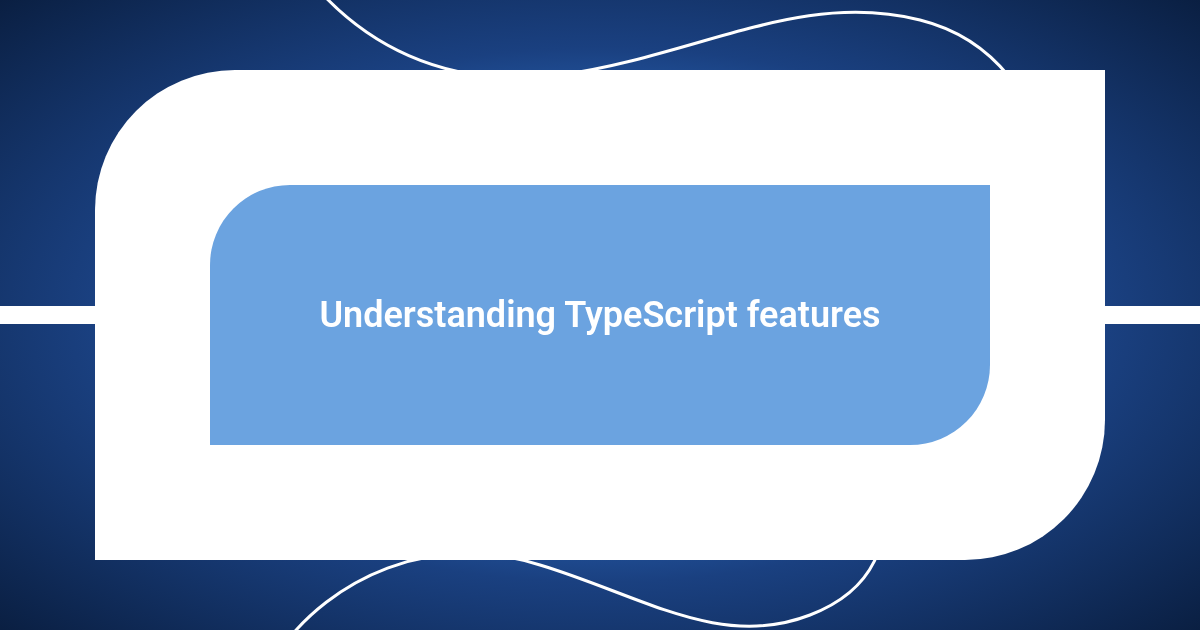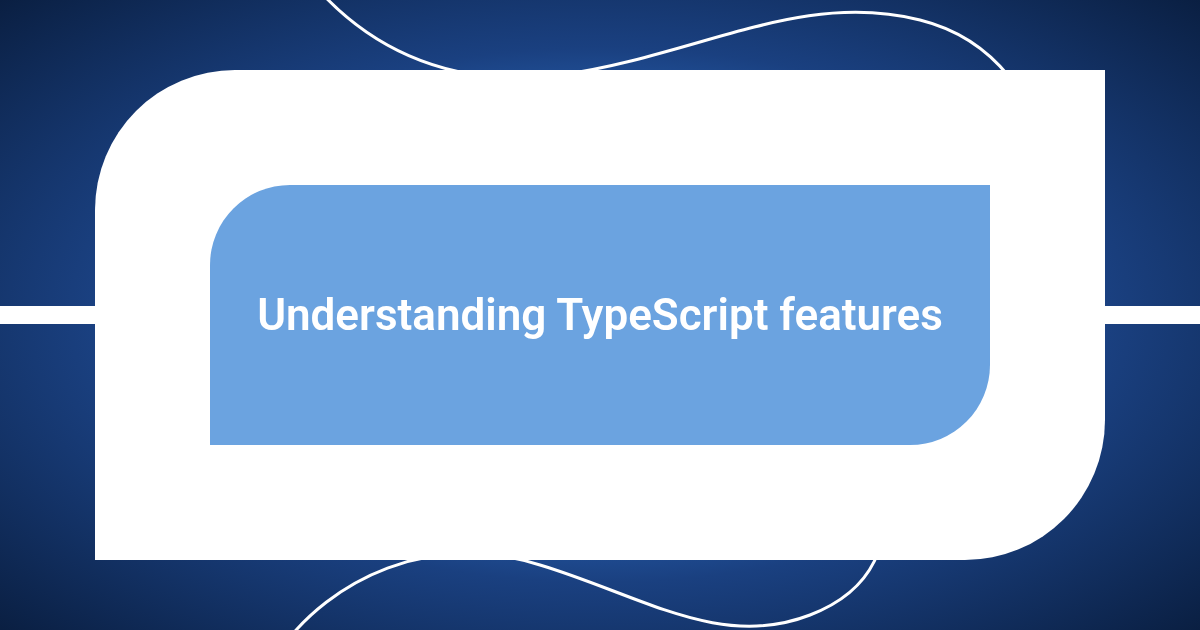--- a/index.html
+++ b/index.html
@@ -58,21 +58,21 @@
       background: #6ba3e0;
       border-top-left-radius: 80px;
       border-bottom-right-radius: 80px;
       display: flex;
       align-items: center;
       justify-content: center;
     }
     
     .title-text {
       color: white;
-      font-size: 44px;
+      font-size: 36px;
       font-weight: 600;
       text-align: center;
       white-space: nowrap;
     }
   </style>
 </head>
 <body>
 
 <div class="background"></div>
 

